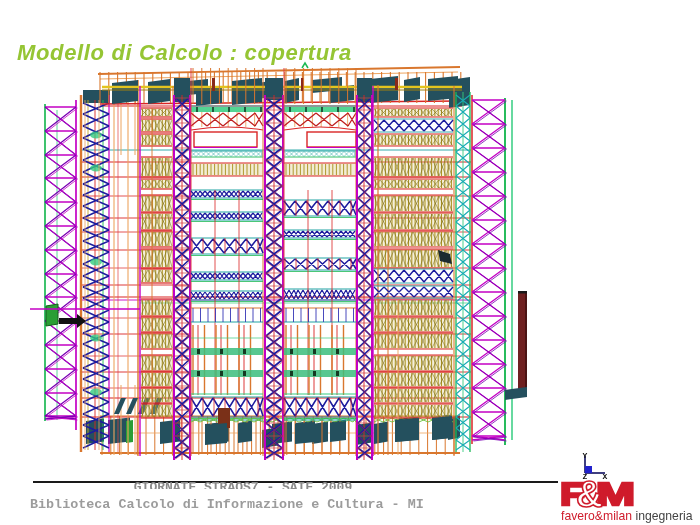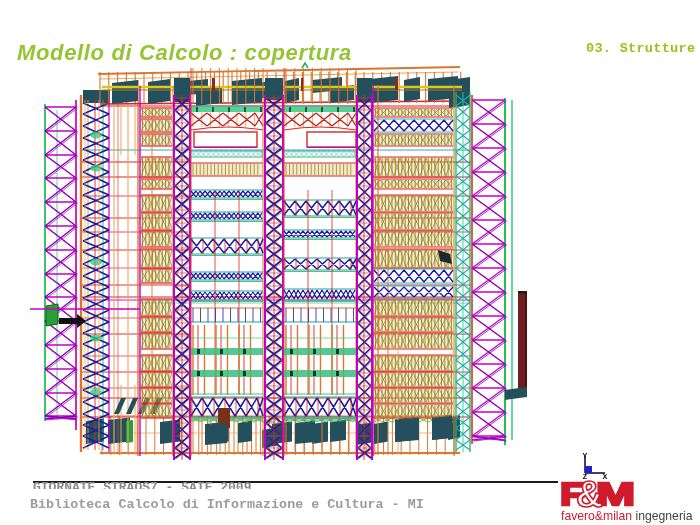--- a/index.html
+++ b/index.html
@@ -5,21 +5,20 @@
   html,body { margin:0; padding:0; background:#fff; width:700px; height:525px; overflow:hidden;
     font-family:"Liberation Sans", sans-serif; }
   .abs { position:absolute; }
 </style>
 </head>
 <body>
 <div style="position:relative;width:700px;height:525px;background:#fff;">
 
 <div class="abs" style="left:17px;top:39.5px;font:italic bold 22px 'Liberation Sans',sans-serif;color:#95c534;letter-spacing:0.65px;">Modello di Calcolo : copertura</div>
 
-<div class="abs" style="left:586px;top:41px;font:bold 13.6px 'Liberation Mono',monospace;color:#9cc01d;letter-spacing:0.25px;">03. Strutture</div>
 
 <svg class="abs" style="left:0;top:0" width="700" height="525" viewBox="0 0 700 525">
 
 <path d="M302,68 l3,-5 l3,5" stroke="#1db954" stroke-width="1.5" fill="none"></path>
 
 <path d="M98,74L460,67" stroke="#d9772e" stroke-width="1.8" fill="none"></path>
       <path d="M100,79L458,72" stroke="#eda45f" stroke-width="1.0" fill="none"></path>
 
 <g>
         <path d="M102.0,416L102.0,455M110.8,416L110.8,455M119.6,416L119.6,455M128.4,416L128.4,455M137.2,416L137.2,455M146.0,416L146.0,455M154.8,416L154.8,455M163.6,416L163.6,455M172.4,416L172.4,455M181.2,416L181.2,455M190.0,416L190.0,455M198.8,416L198.8,455M207.6,416L207.6,455M216.4,416L216.4,455M225.2,416L225.2,455M234.0,416L234.0,455M242.8,416L242.8,455M251.6,416L251.6,455M260.4,416L260.4,455M269.2,416L269.2,455M278.0,416L278.0,455M286.8,416L286.8,455M295.6,416L295.6,455M304.4,416L304.4,455M313.2,416L313.2,455M322.0,416L322.0,455M330.8,416L330.8,455M339.6,416L339.6,455M348.4,416L348.4,455M357.2,416L357.2,455M366.0,416L366.0,455M374.8,416L374.8,455M383.6,416L383.6,455M392.4,416L392.4,455M401.2,416L401.2,455M410.0,416L410.0,455M418.8,416L418.8,455M427.6,416L427.6,455M436.4,416L436.4,455M445.2,416L445.2,455M454.0,416L454.0,455" stroke="#d9772e" stroke-width="1.0" fill="none"></path>
@@ -562,21 +561,21 @@
   <line x1="10" y1="25" x2="30" y2="25" stroke="#101060" stroke-width="1.6"></line>
   <rect x="10" y="18" width="7" height="7" fill="#2222cc"></rect>
   <text x="7.5" y="10" font-family="Liberation Mono, monospace" font-weight="bold" font-size="8" fill="#111">Y</text>
   <text x="7.5" y="31" font-family="Liberation Mono, monospace" font-weight="bold" font-size="8" fill="#111">Z</text>
   <text x="27.5" y="31" font-family="Liberation Mono, monospace" font-weight="bold" font-size="8" fill="#111">X</text>
 </svg>
 
 <div class="abs" style="left:33px;top:481px;width:525px;height:1.5px;background:#1a1a1a;"></div>
 
 <div class="abs" style="left:33px;top:480px;width:420px;height:9px;overflow:hidden;">
-  <div style="font:bold 13px 'Liberation Mono',monospace;color:#8a8a8a;">GIORNATE STRAOS7 - SAIE 2009</div>
+  <div style="font:bold 13px 'Liberation Mono',monospace;color:#8a8a8a;text-align:center;">GIORNATE STRAOS7 - SAIE 2009</div>
 </div>
 
 <div class="abs" style="left:30px;top:497px;font:bold 13.4px 'Liberation Mono',monospace;color:#9c9c9c;">Biblioteca Calcolo di Informazione e Cultura - MI</div>
 
 <svg class="abs" style="left:550px;top:475px" width="150" height="50" viewBox="0 0 150 50">
   <text x="10" y="30" font-family="Liberation Sans, sans-serif" font-weight="bold" font-size="32" fill="#cf1b2b" stroke="#cf1b2b" stroke-width="2.4" textLength="25" lengthAdjust="spacingAndGlyphs">F</text>
   <text x="46" y="30" font-family="Liberation Sans, sans-serif" font-weight="bold" font-size="32" fill="#cf1b2b" stroke="#cf1b2b" stroke-width="2.4" textLength="39" lengthAdjust="spacingAndGlyphs">M</text>
   <text x="26" y="32" font-family="Liberation Sans, sans-serif" font-weight="bold" font-size="37" fill="#ffffff" stroke="#cf1b2b" stroke-width="1.6">&amp;</text>
   <text x="11" y="44.8" font-family="Liberation Sans, sans-serif" font-size="12.2" fill="#cf1b2b">favero&amp;milan<tspan fill="#444444"> ingegneria</tspan></text>
 </svg>

